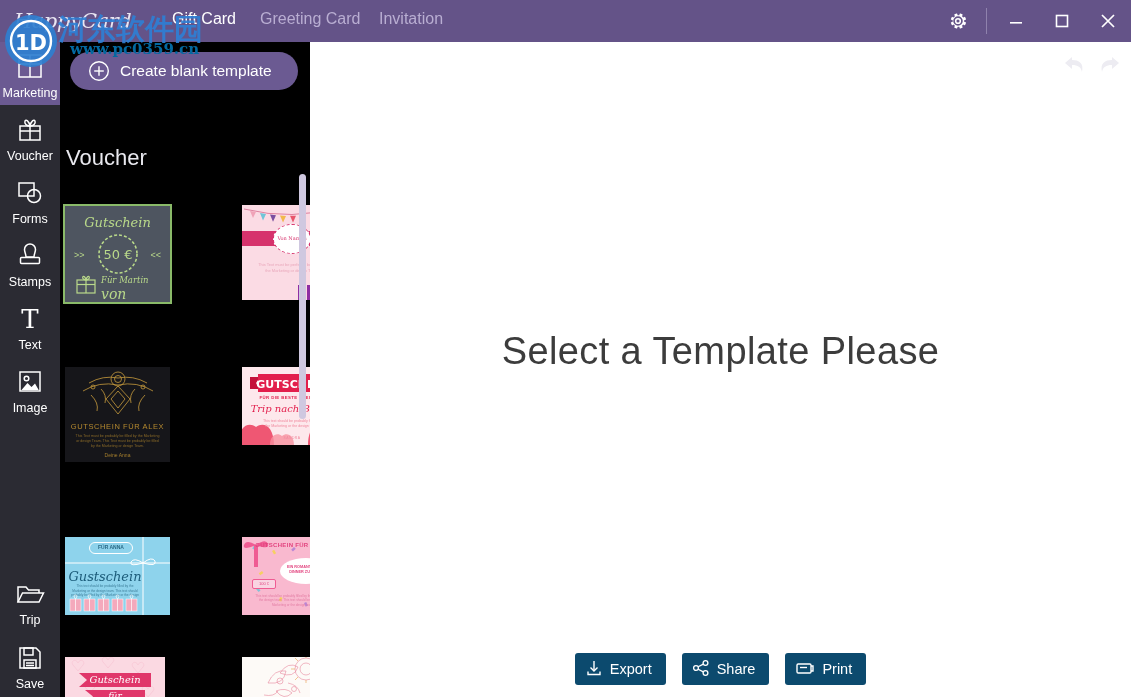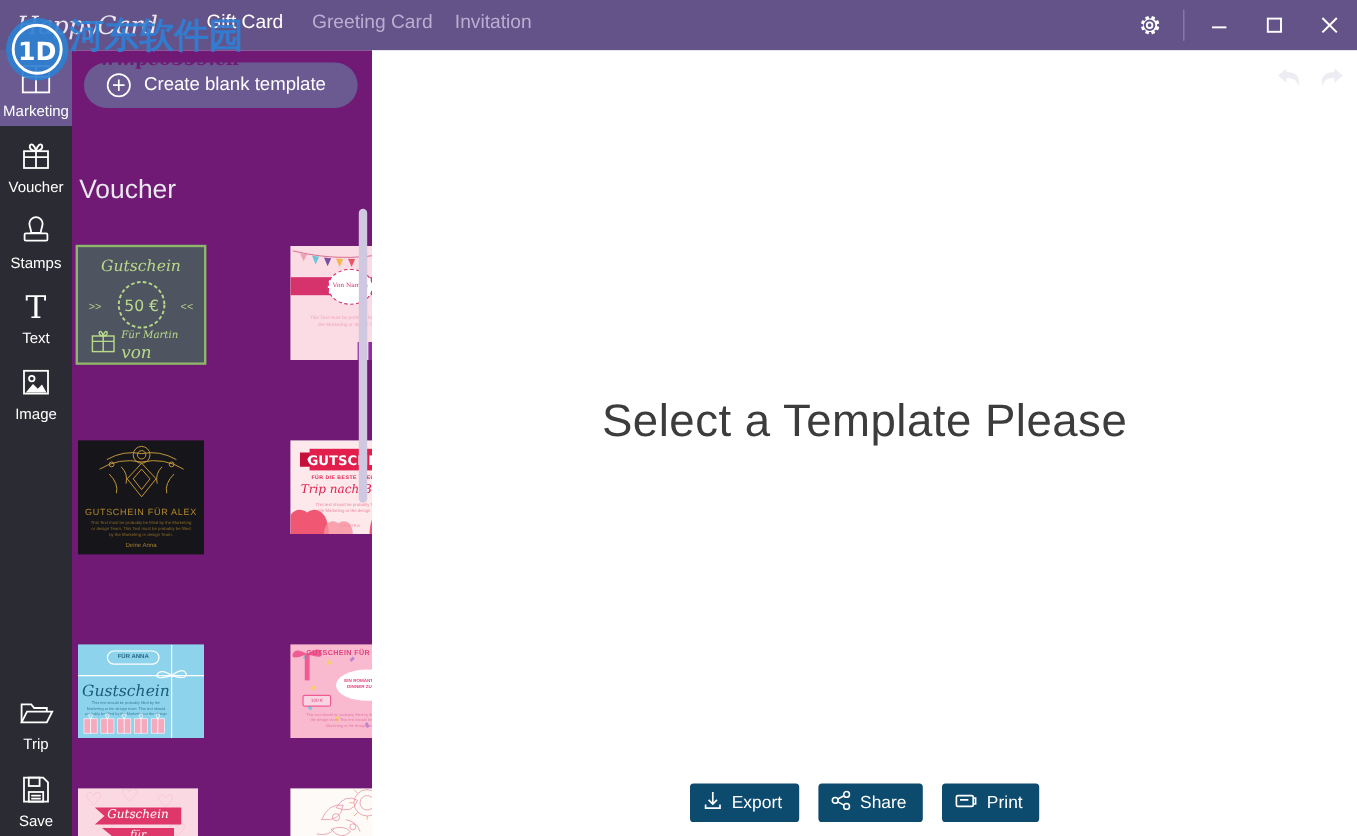--- a/index.html
+++ b/index.html
@@ -88,21 +88,21 @@
     font-family: "Liberation Sans", sans-serif;
   }
   #side-top { position: absolute; top: 0; left: 0; }
   #side-bottom { position: absolute; bottom: 2px; left: 0; }
   #side-bottom .side-item { padding: 10px 0 4px 0; }
 
   
   #panel {
     position: absolute; left: 60px; top: 42px;
     width: 250px; height: 655px;
-    background: #701a75;
+    background: #000000;
     overflow: hidden;
   }
   #create-blank {
     position: absolute; left: 10px; top: 10px;
     width: 228px; height: 38px;
     background: #6b5a92;
     border-radius: 19px;
     display: flex; align-items: center;
     cursor: pointer;
   }
@@ -202,21 +202,21 @@
   #wm-cn {
     position: absolute; left: 58px; top: 10px;
     font-size: 29px; font-weight: bold;
     color: #2e7fd4; opacity: 0.92;
     font-family: "DejaVu Sans", sans-serif;
     pointer-events: none; white-space: nowrap;
   }
   #wm-url {
     position: absolute; left: 70px; top: 40px;
     font-size: 15px; font-weight: bold;
-    color: #701a75;
+    color: #0369a1;
     font-family: "DejaVu Serif", serif;
     pointer-events: none; white-space: nowrap;
   }
 
   
   .tart { position: absolute; inset: 0; }
   .ctr { position:absolute; left:0; width:100%; text-align:center; }
 </style>
 </head>
 <body>
@@ -286,20 +286,29 @@
             <rect x="5" y="10" width="20" height="14"></rect>
               <line x1="15" y1="10" x2="15" y2="24"></line>
               <line x1="5" y1="15" x2="25" y2="15"></line>
             <path d="M15 10 C12 10 9 8 10 5 C11 3 14 5 15 10 Z"></path>
               <path d="M15 10 C18 10 21 8 20 5 C19 3 16 5 15 10 Z"></path>
           </svg>
         </div>
         <div class="side-label">Voucher</div>
       </div>
 
+      <div class="side-item">
+        <div class="side-ico">
+          <svg width="30" height="28" viewBox="0 0 30 28" fill="none" stroke="#ffffff" stroke-width="1.5">
+            <rect x="4" y="4" width="15" height="13"></rect>
+              <circle cx="19" cy="17" r="6.5"></circle>
+          </svg>
+        </div>
+        <div class="side-label">Forms</div>
+      </div>
 
       <div class="side-item">
         <div class="side-ico">
           <svg width="30" height="28" viewBox="0 0 30 28" fill="none" stroke="#ffffff" stroke-width="1.5">
             <path d="M11 15 C11 12 9.5 10 9.5 7.5 A5.5 5.5 0 0 1 20.5 7.5 C20.5 10 19 12 19 15 Z"></path>
             <rect x="5.5" y="15.5" width="19" height="6" rx="1"></rect>
           </svg>
         </div>
         <div class="side-label">Stamps</div>
       </div>

